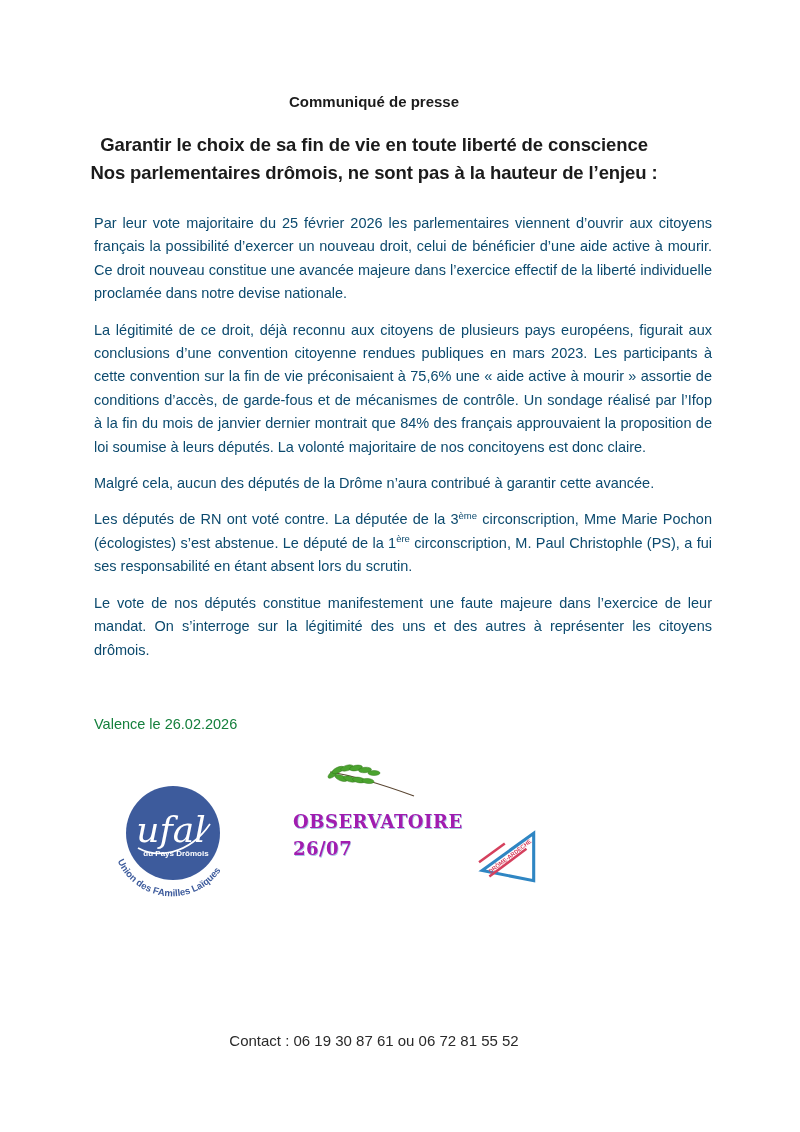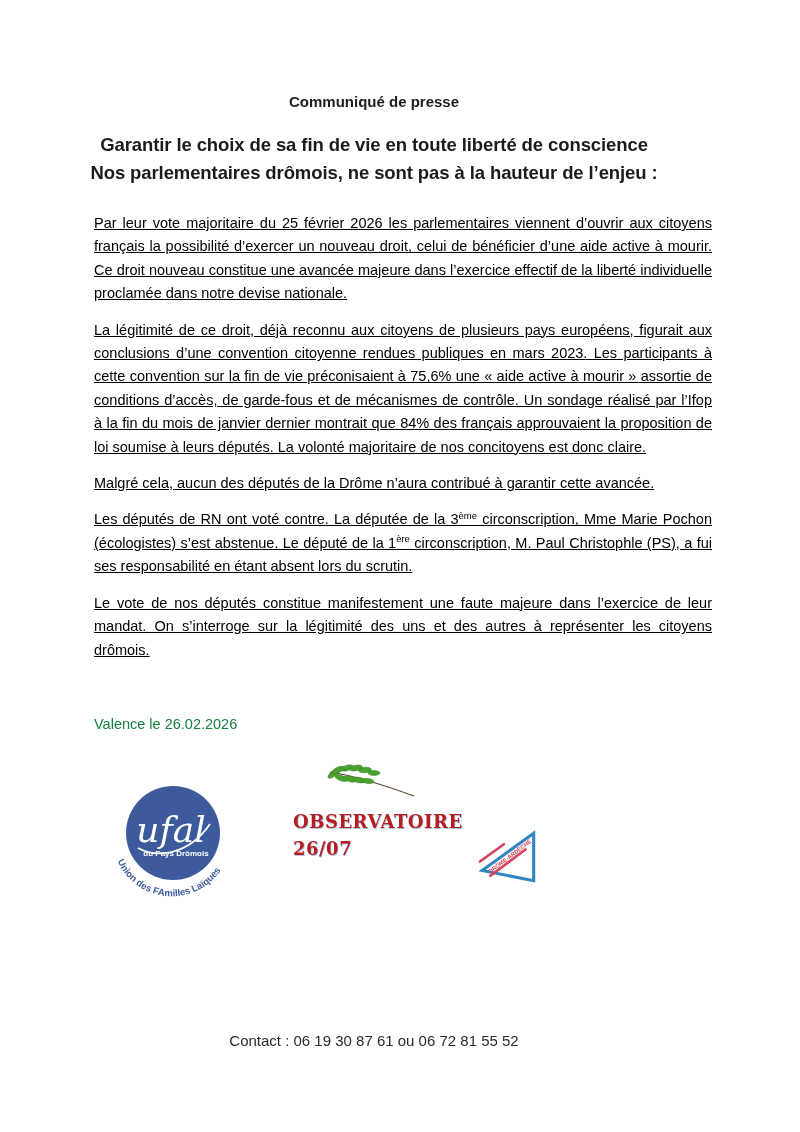--- a/index.html
+++ b/index.html
@@ -30,41 +30,40 @@
     line-height: 28px;
     color: #1b1b1b;
     letter-spacing: -0.1px;
   }
   .body-text {
     position: absolute;
     top: 212px; left: 94px; width: 618px;
     font-size: 14.5px;
     line-height: 23.4px;
     text-align: justify;
-    color: #000000;
-    text-decoration: underline;
+    color: #0c4a6e;
   }
   .body-text p { margin: 0 0 13px 0; }
   .body-text sup { font-size: 9.5px; line-height: 0; margin-top: 16px; }
   .dateline {
     position: absolute;
     top: 716px; left: 94px;
     font-size: 14.5px;
     color: #15803d;
   }
   .ufal-logo { position: absolute; top: 782px; left: 116px; width: 132px; height: 132px; }
   .obs-logo { position: absolute; top: 760px; left: 290px; width: 160px; height: 140px; }
   .obs-branch { position: absolute; top: 2px; left: 36px; width: 92px; height: 40px; }
   .obs-text {
     position: absolute; top: 48px; left: 3px; width: 158px;
     font-family: "DejaVu Serif", serif;
     font-weight: bold;
     font-size: 18px;
     line-height: 27px;
-    color: #b91c1c;
+    color: #a21caf;
     letter-spacing: 0.5px;
     text-shadow: 0.7px 0.7px 0 #a9c4e4;
     white-space: nowrap;
   }
   .clr-logo { position: absolute; top: 820px; left: 478px; width: 210px; height: 74px; }
   .clr-icon { position: absolute; top: 4px; left: 0; width: 66px; height: 66px; }
   .clr-text {
     position: absolute; top: 7px; left: 74px;
     font-size: 15px;
     font-weight: bold;

